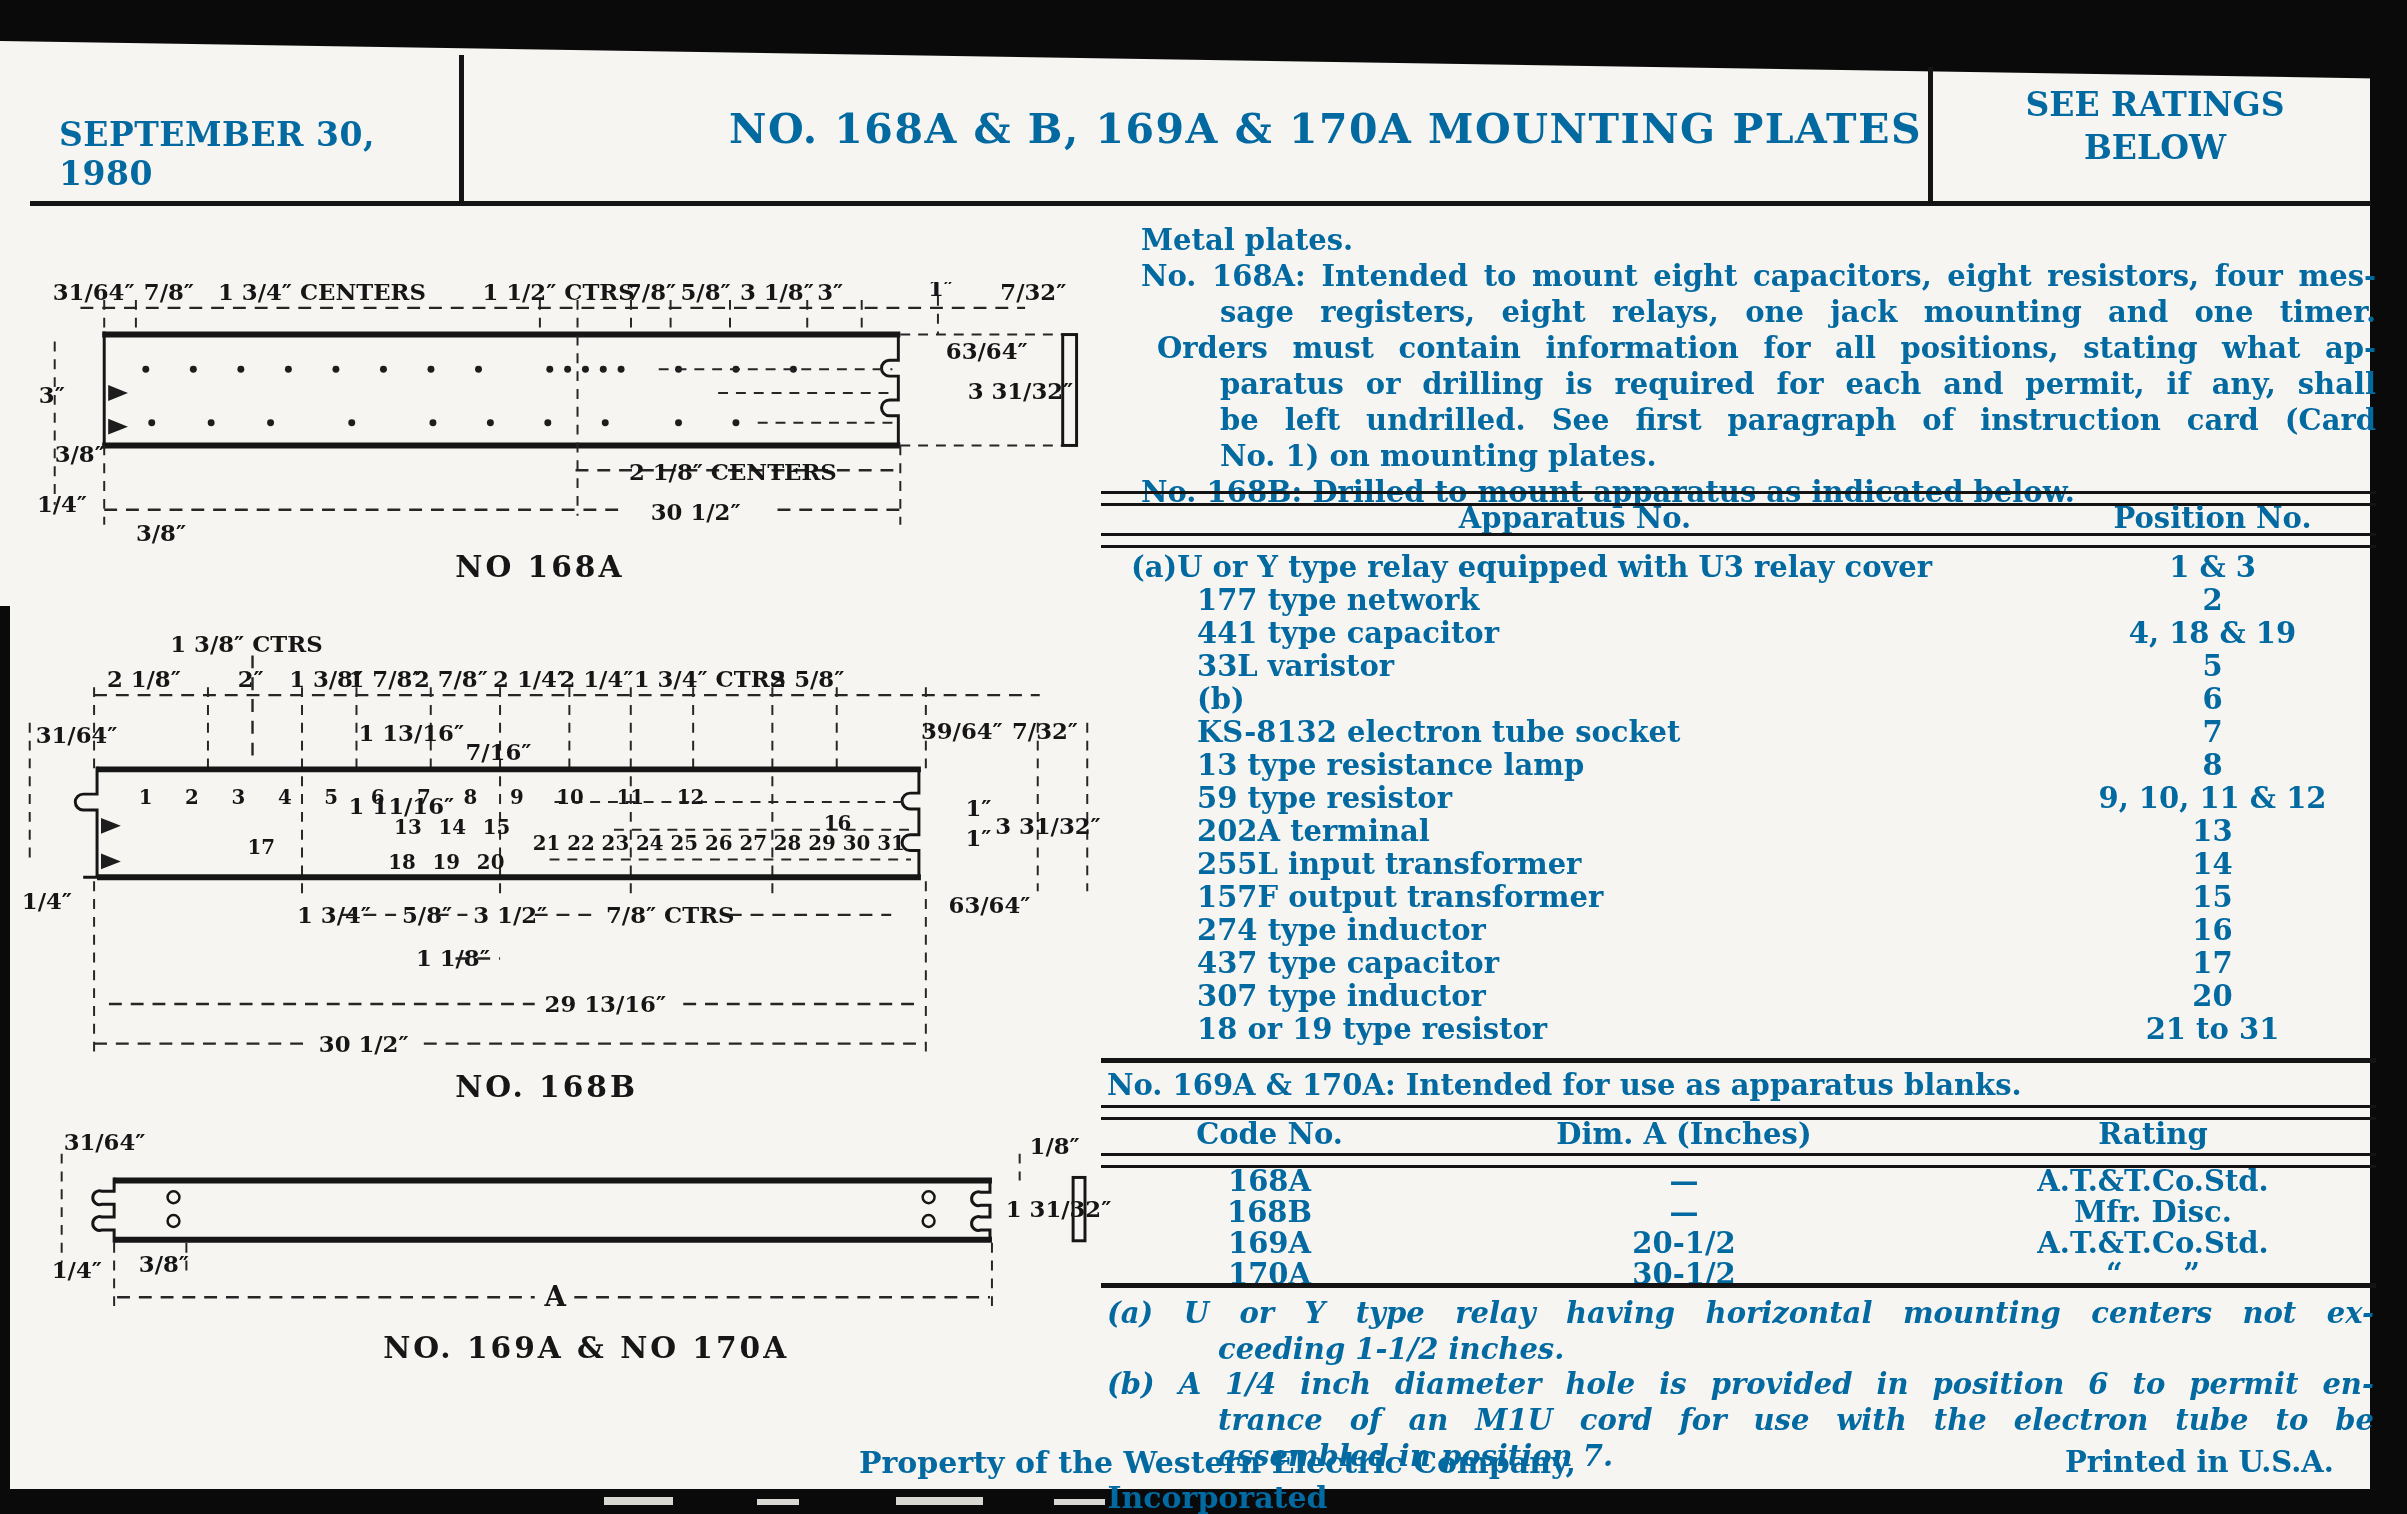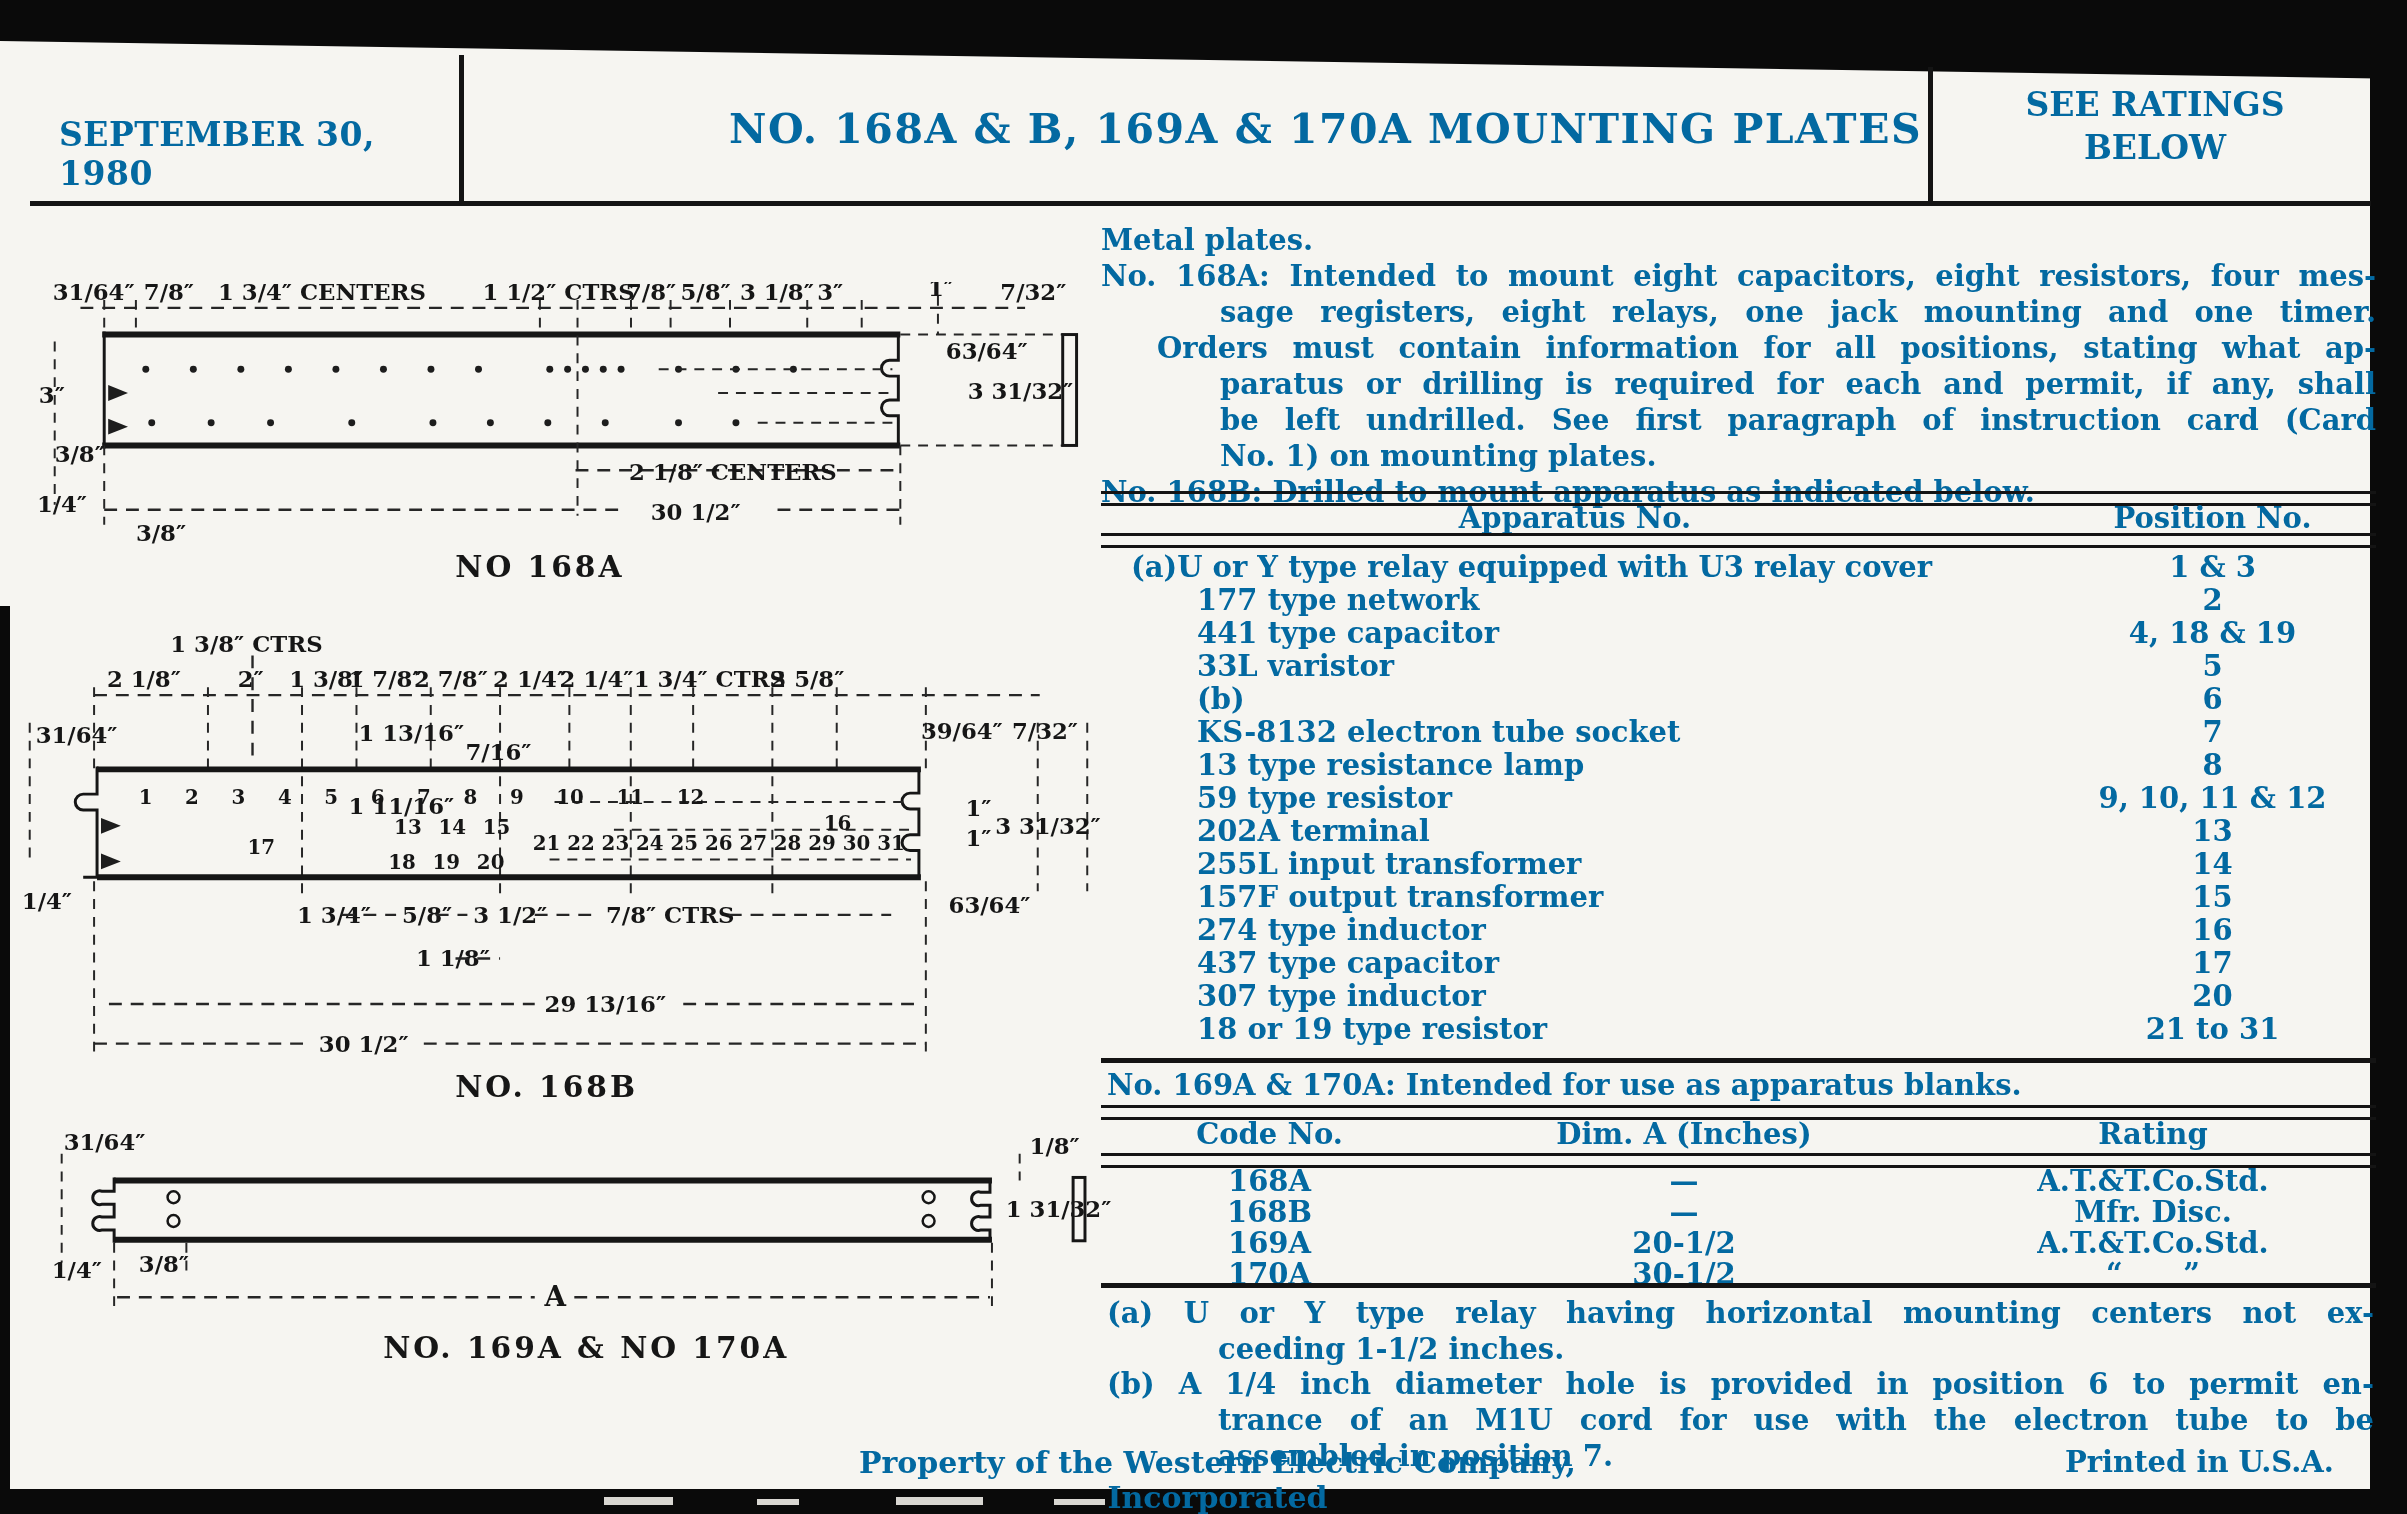--- a/index.html
+++ b/index.html
@@ -16,41 +16,41 @@
   .hdr-date{position:absolute;left:59px;top:115px;width:400px;font-size:33px;letter-spacing:0.5px;}
   .hdr-div1{position:absolute;left:459px;top:55px;width:5px;height:149px;background:#141414;}
   .hdr-title{position:absolute;left:477px;top:81px;width:1445px;text-align:right;font-size:41px;letter-spacing:1.5px;margin-top:24px;}
   .hdr-div2{position:absolute;left:1928px;top:67px;width:5px;height:137px;background:#141414;}
   .hdr-ratings{position:absolute;left:1942px;top:83px;width:426px;text-align:center;font-size:33px;line-height:43px;}
   .hdr-rule{position:absolute;left:30px;top:201px;width:2341px;height:5px;background:#141414;}
   
   .rcol{position:absolute;left:1101px;top:218px;width:1275px;font-size:29px;}
   .ln{position:relative;line-height:36px;white-space:nowrap;}
   .just{white-space:normal;text-align:justify;text-align-last:justify;}
-  .i0{padding-left:0;}  .i1{padding-left:56px;}  .i2{padding-left:119px;}
+  .i0{padding-left:0;margin-left:40px;}  .i1{padding-left:56px;}  .i2{padding-left:119px;}
   .intro{position:absolute;left:0;top:4px;width:100%;}
   .dr{position:absolute;left:0;width:100%;height:9px;border-top:3px solid #141414;border-bottom:3px solid #141414;}
   .hr{position:absolute;left:0;width:100%;height:5px;background:#141414;}
   .r1{top:273px;} .r2{top:315px;} .r3{top:840px;} .r4{top:887px;} .r5{top:935px;} .r6{top:1065px;}
   .t1head{position:absolute;top:283px;left:0;width:100%;display:flex;}
   .t1head .h-app{flex:1;text-align:center;}
   .t1head .h-pos{width:327px;text-align:center;}
   .t1rows{position:absolute;top:333px;left:0;width:100%;}
   .trow{display:flex;height:33px;line-height:33px;}
   .trow .app{flex:1;padding-left:96px;white-space:nowrap;}
   .trow.first .app{padding-left:30px;}
   .trow .pos{width:327px;text-align:center;white-space:pre;}
   .sec169{position:absolute;top:849px;left:6px;width:100%;}
   .t2head{position:absolute;top:899px;left:0;width:100%;display:flex;justify-content:flex-end;}
   .t2rows{position:absolute;top:948px;left:0;width:100%;}
   .trow2{display:flex;height:31px;line-height:31px;}
   .c-code{width:337px;text-align:center;}
   .c-dim{flex:1;text-align:center;}
   .c-rate{width:446px;text-align:center;white-space:pre;}
-  .fn{position:absolute;line-height:36px;}
+  .fn{position:absolute;line-height:36px;font-style:italic;}
   .fa1{top:1077px;left:6px;width:1267px;}
   .fa2{top:1113px;left:117px;width:1156px;}
   .fb1{top:1148px;left:6px;width:1267px;}
   .fb2{top:1184px;left:117px;width:1156px;}
   .fb3{top:1220px;left:117px;width:1156px;}
   
   .foot-prop{position:absolute;left:782px;top:1445px;width:871px;text-align:center;font-size:30px;}
   .foot-printed{position:absolute;left:2065px;top:1445px;font-size:29px;}
   
   .dwg{position:absolute;}

